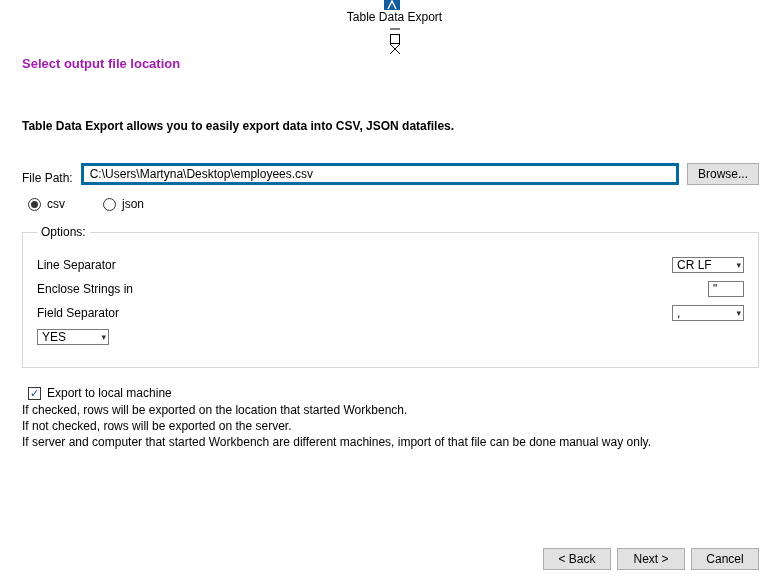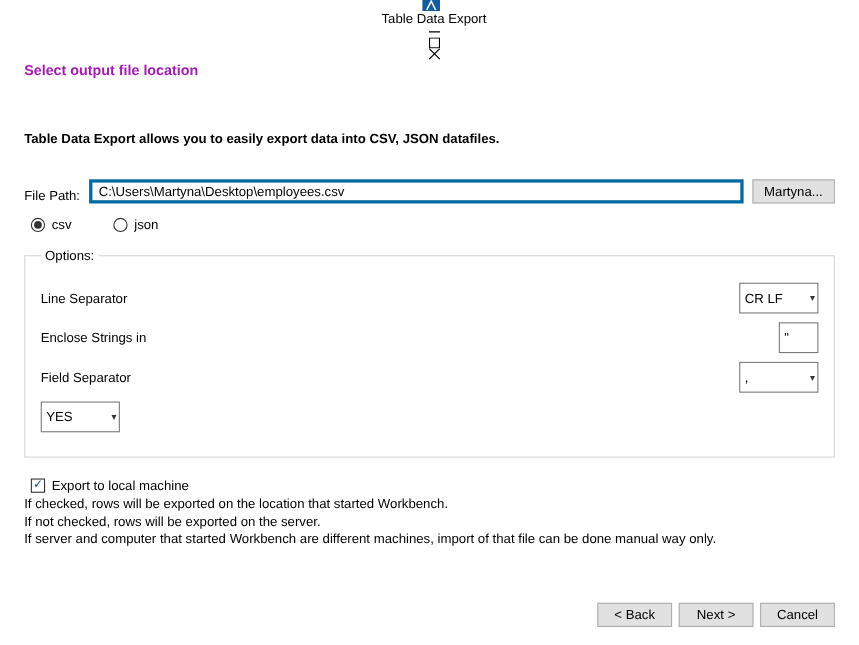--- a/index.html
+++ b/index.html
@@ -115,21 +115,21 @@
     font-size: 12px;
   }
   .opt-row {
     display: flex;
     align-items: center;
     margin: 8px 0;
   }
   .opt-row .opt-label { flex: 1; }
   .select, .tinyinput {
     width: 72px;
-    height: 28px;
+    height: 16px;
     border: 1px solid #7a7a7a;
     background: #fff;
     font-family: inherit;
     font-size: 12px;
     padding: 0 2px 0 4px;
     display: flex;
     align-items: center;
     justify-content: space-between;
   }
   .tinyinput {
@@ -198,21 +198,21 @@
   </div>
 </div>
 
 <div class="content">
   <div class="heading">Select output file location</div>
   <div class="desc">Table Data Export allows you to easily export data into CSV, JSON datafiles.</div>
 
   <div class="row">
     <span class="label">File Path:</span>
     <input type="text" class="path" value="C:\Users\Martyna\Desktop\employees.csv" style="">
-    <button class="btn">Martyna...</button>
+    <button class="btn">Browse...</button>
   </div>
 
   <div class="radios">
     <div class="radio">
       <span class="radio-dot checked"></span>
       <span>csv</span>
     </div>
     <div class="radio">
       <span class="radio-dot"></span>
       <span>json</span>

